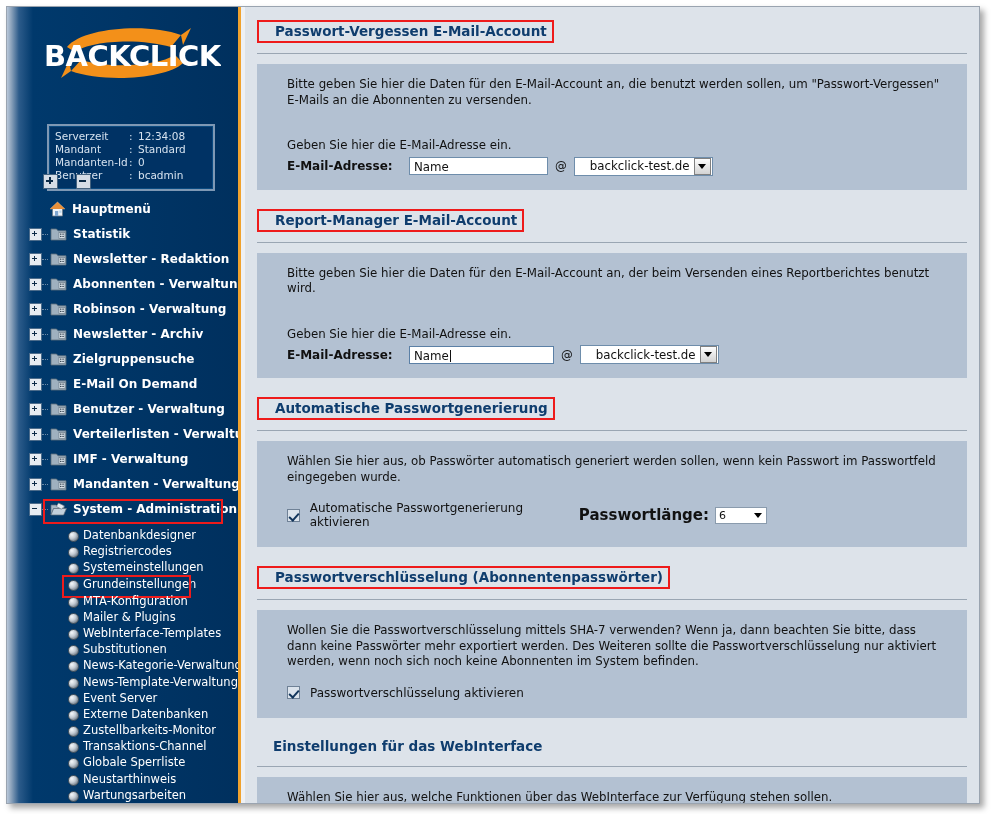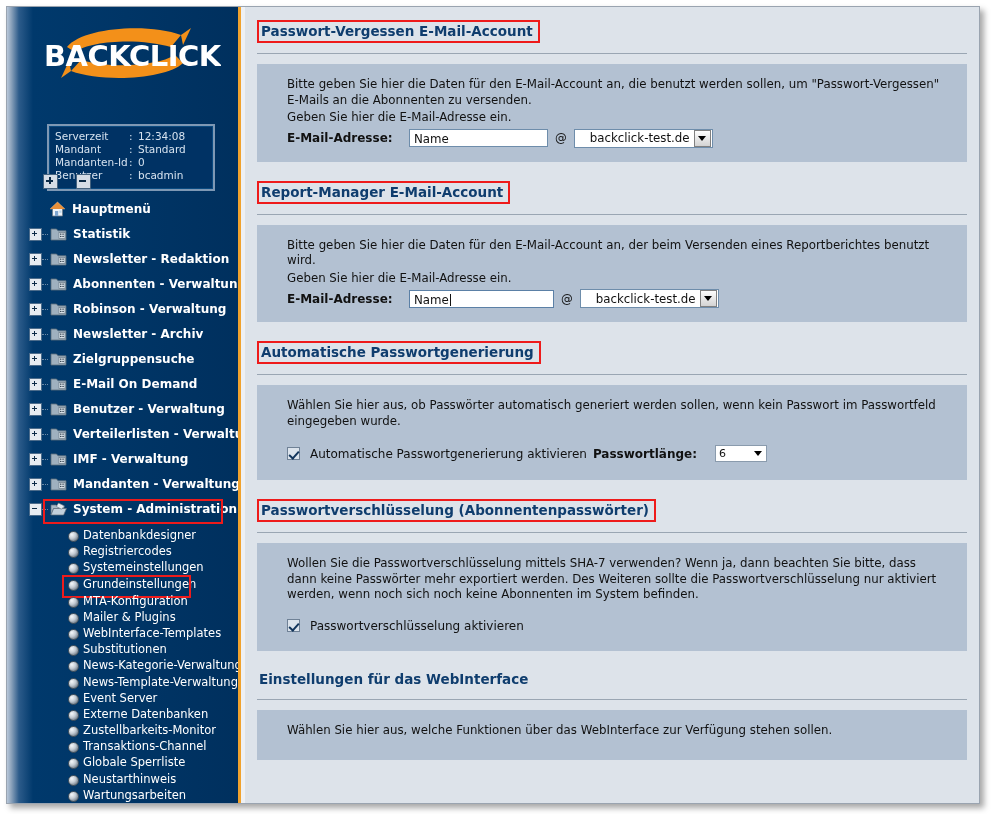--- a/index.html
+++ b/index.html
@@ -111,37 +111,37 @@
   .content{
     position:absolute;left:238px;top:0;right:0;bottom:0;
     background:#dde3ea;
     overflow:hidden;
   }
   .sec{position:relative;}
   .sec-title-wrap{padding:13px 0 0 12px;}
   .sec-title{
     display:inline-block;
     color:#0f3d6e;font-weight:bold;font-size:13.5px;
-    padding:1px 5px 2px 2px;
+    padding:1px 5px 2px 16px;
   }
   .sec-title.hl{
     border:2px solid #ee1b1b;
     background:transparent;
   }
   .hr{
     height:1px;background:#9aa6b3;margin:10px 12px 0 12px;
   }
   .panel{
     margin:10px 12px 0 12px;
     background:#b3c1d2;
     padding:13px 18px 14px 30px;
     color:#111;
   }
   .panel p{margin:0 0 0 0;font-size:11.8px;line-height:15.5px;}
-  .panel p.gap{margin-top:2px;}
+  .panel p.gap{margin-top:30px;}
   .row{margin-top:3px;display:flex;align-items:center;}
   .lbl-b{font-weight:bold;font-size:12px;width:122px;}
   .txt{
     width:139px;height:18px;line-height:18px;
     border:1px solid #6e8dab;background:#fff;
     font-family:"DejaVu Sans","Liberation Sans",sans-serif;
     font-size:11.8px;padding:0 4px;color:#111;
     box-sizing:border-box;position:relative;
   }
   .txt .caret{
@@ -175,21 +175,21 @@
     width:13px;height:13px;border:1px solid #6f8196;background:#dbe3ec;
     position:relative;box-sizing:border-box;margin-right:10px;
   }
   .cb.checked::after{
     content:"";position:absolute;left:3px;top:1px;width:4px;height:8px;
     border:solid #12355c;border-width:0 2px 2px 0;transform:rotate(42deg);
   }
   .cb-label{font-weight:normal;font-size:12px;}
   .spacer{flex:1;}
   .pwlen{display:flex;align-items:center;}
-  .pwlen .t{font-weight:bold;font-size:12px;margin-right:18px;}
+  .pwlen .t{font-weight:bold;font-size:15px;margin-right:6px;}
 </style>
 </head>
 <body>
 
 <div class="app">
 
   <div class="sidebar">
 
     <div class="logo">
       <svg width="190" height="66" viewBox="0 0 190 66">

